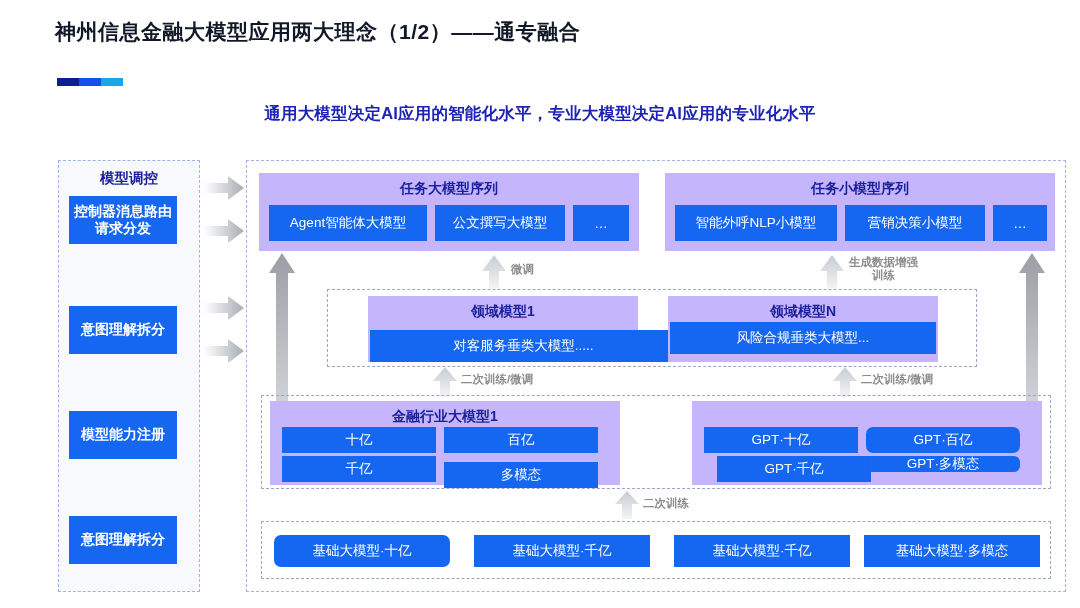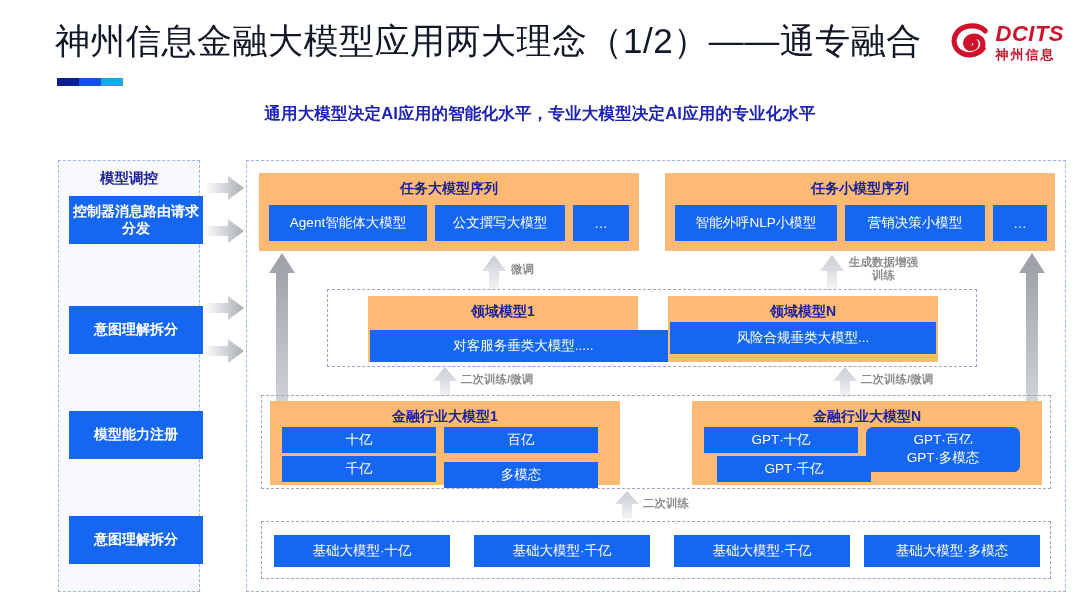--- a/index.html
+++ b/index.html
@@ -7,21 +7,21 @@
     width: 1080px; height: 608px;
     background: #ffffff;
     font-family: "Liberation Sans", "DejaVu Sans", sans-serif;
     overflow: hidden;
   }
   #root { position: relative; width: 1080px; height: 608px; background:#fff; }
 
   
   .title {
     position: absolute; left: 55px; top: 18px;
-    font-size: 35px; font-weight: normal; color: #111827;
+    font-size: 21px; font-weight: bold; color: #111827;
     letter-spacing: 0.5px; white-space: nowrap;
   }
   .accent-bar { position: absolute; left: 57px; top: 78px; display: flex; height: 8px; }
   .accent-bar i { display:block; height: 8px; }
   .ab1 { width: 22px; background: #0b1f8f; }
   .ab2 { width: 22px; background: #1551e8; }
   .ab3 { width: 22px; background: #19a7e8; }
 
   .subtitle {
     position: absolute; left: 0; right: 0; top: 103px;
@@ -39,37 +39,37 @@
   
   .left-panel {
     position: absolute; left: 58px; top: 160px; width: 142px; height: 432px;
     border: 1.5px dashed #9fb4e8; background: #f7f9fc;
   }
   .left-title {
     position: absolute; left: 0; right: 0; top: 8px; text-align: center;
     font-size: 14.5px; font-weight: bold; color: #1a1f9c;
   }
   .lp-box {
-    position: absolute; left: 10px; width: 134px;
+    position: absolute; left: 10px; width: 108px;
     background: #1566f0; color: #fff; font-size: 14px; font-weight: bold;
     display: flex; align-items: center; justify-content: center; text-align: center;
     line-height: 1.25; padding: 6px 4px;
   }
 
   
   .arrow-r { position: absolute; width: 40px; height: 26px; }
 
   
   .main-outer {
     position: absolute; left: 246px; top: 160px; width: 820px; height: 432px;
     border: 1.5px dashed #9fb4e8;
   }
 
   
-  .card { position: absolute; background: #fdba74; }
+  .card { position: absolute; background: #c4b5fd; }
   .card-title {
     position: absolute; left: 0; right: 0; top: 7px; text-align: center;
     font-size: 14px; font-weight: bold; color: #1a1f9c; white-space: nowrap;
   }
   .bbox {
     position: absolute; background: #1566f0; color: #fff;
     display: flex; align-items: center; justify-content: center; text-align: center;
     font-size: 13.5px; white-space: nowrap;
   }
 
@@ -91,31 +91,20 @@
   <div class="title">神州信息金融大模型应用两大理念（1/2）——通专融合</div>
 
   <div class="accent-bar">
     <i class="ab1"></i>
     <i class="ab2"></i>
     <i class="ab3"></i>
   </div>
 
   <div class="subtitle">通用大模型决定AI应用的智能化水平，专业大模型决定AI应用的专业化水平</div>
 
-  <div class="logo">
-    <svg class="logo-mark" viewBox="0 0 100 100">
-      <path d="M88 22 C70 4 34 6 18 26 C4 44 10 68 30 78 C46 86 68 82 78 68 C86 56 82 42 70 37 C58 32 44 37 40 48 C37 57 43 66 53 66 C60 66 65 61 65 55
-               C65 50 61 46 56 46 C52 46 49 49 49 53" fill="none" stroke="#d0112b" stroke-width="13" stroke-linecap="round"></path>
-      <path d="M24 74 C42 88 70 84 84 66" fill="none" stroke="#d0112b" stroke-width="11" stroke-linecap="round"></path>
-    </svg>
-    <div class="logo-txt">
-      <div class="logo-en">DCITS</div>
-      <div class="logo-cn">神州信息</div>
-    </div>
-  </div>
 
   <div class="left-panel">
     <div class="left-title">模型调控</div>
     <div class="lp-box" style="top:35px;height:48px;">控制器消息路由请求分发</div>
     <div class="lp-box" style="top:145px;height:48px;">意图理解拆分</div>
     <div class="lp-box" style="top:250px;height:48px;">模型能力注册</div>
     <div class="lp-box" style="top:355px;height:48px;">意图理解拆分</div>
   </div>
 
   <svg class="arrow-r" style="left:204px;top:175px;" viewBox="0 0 40 26">
@@ -206,34 +195,33 @@
 
     <div class="dashbox" style="left:14px;top:234px;width:790px;height:94px;">
       <div class="card" style="left:8px;top:5px;width:350px;height:84px;">
         <div class="card-title">金融行业大模型1</div>
         <div class="bbox" style="left:12px;top:26px;width:154px;height:26px;">十亿</div>
         <div class="bbox" style="left:174px;top:26px;width:154px;height:26px;">百亿</div>
         <div class="bbox" style="left:12px;top:55px;width:154px;height:26px;">千亿</div>
         <div class="bbox" style="left:174px;top:55px;width:154px;height:26px;margin-top:6px;">多模态</div>
       </div>
       <div class="card" style="left:430px;top:5px;width:350px;height:84px;">
-        <div class="card-title">金融行业大模型N</div>
         <div class="bbox" style="left:12px;top:26px;width:154px;height:26px;">GPT·十亿</div>
         <div class="bbox" style="left:174px;top:26px;width:154px;height:26px;border-radius:7px;">GPT·百亿</div>
         <div class="bbox" style="left:25px;top:55px;width:154px;height:26px;">GPT·千亿</div>
-        <div class="bbox" style="left:174px;top:43px;width:154px;height:28px;border-radius:6px;">GPT·多模态</div>
+        <div class="bbox" style="left:174px;top:55px;width:154px;height:16px;border-radius:6px;">GPT·多模态</div>
       </div>
     </div>
 
     <svg class="arrow-u" style="left:368px;top:330px;width:24px;height:28px;" viewBox="0 0 24 28">
       <path d="M12 0 L24 13 L17 13 L17 28 L7 28 L7 13 L0 13 Z" fill="url(#gu-light)"></path>
     </svg>
     <div class="arrow-label" style="left:396px;top:336px;">二次训练</div>
 
     <div class="dashbox" style="left:14px;top:360px;width:790px;height:58px;">
-      <div class="bbox" style="left:12px;top:13px;width:176px;height:32px;">基础大模型·十亿</div>
+      <div class="bbox" style="left:12px;top:13px;width:176px;height:32px;border-radius:7px;">基础大模型·十亿</div>
       <div class="bbox" style="left:212px;top:13px;width:176px;height:32px;">基础大模型·千亿</div>
       <div class="bbox" style="left:412px;top:13px;width:176px;height:32px;">基础大模型·千亿</div>
       <div class="bbox" style="left:602px;top:13px;width:176px;height:32px;">基础大模型·多模态</div>
     </div>
 
   </div>
 </div>
 
 </body></html>

